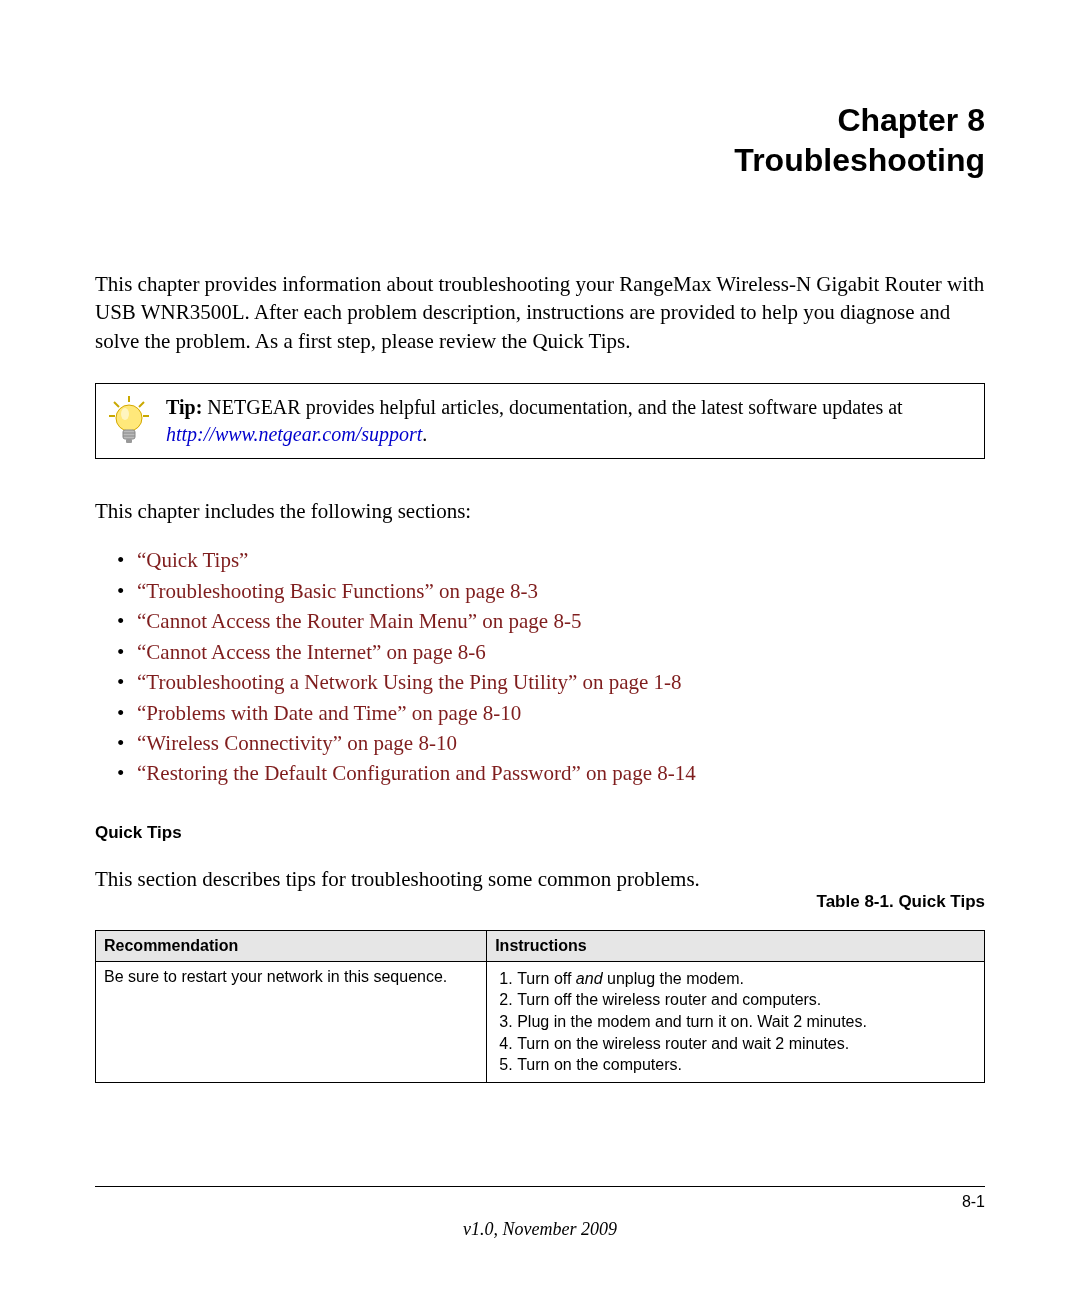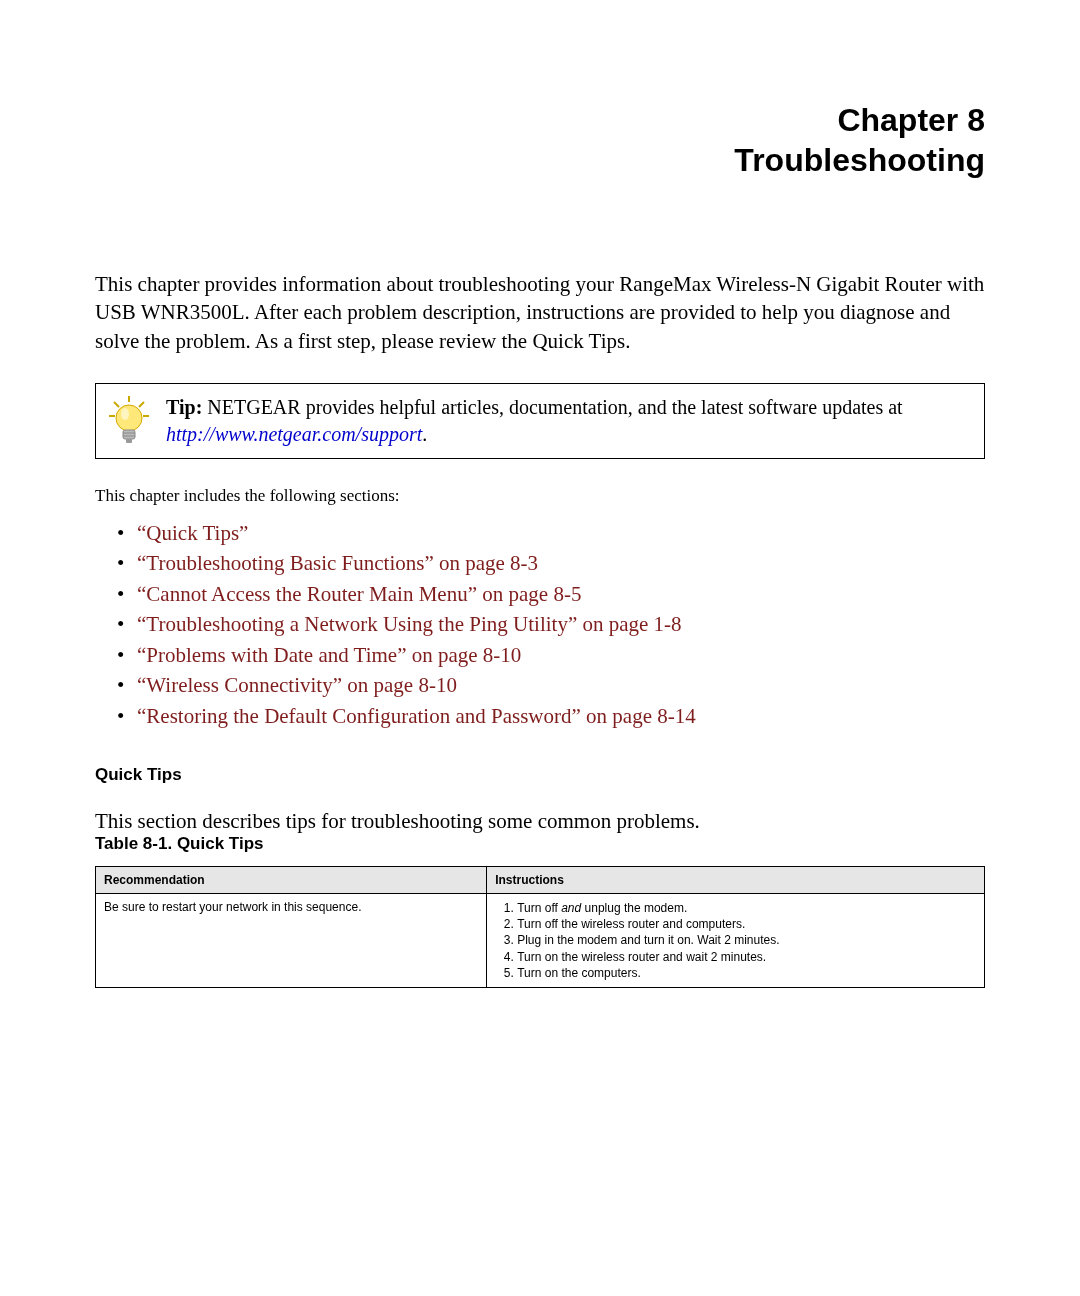--- a/index.html
+++ b/index.html
@@ -29,44 +29,44 @@
   .intro {
     font-size: 21px;
     line-height: 1.35;
     margin-bottom: 28px;
   }
   .tip-box {
     border: 1px solid #000;
     display: flex;
     align-items: flex-start;
     padding: 10px 14px 10px 10px;
-    margin-bottom: 26px;
+    margin-bottom: 38px;
   }
   .tip-icon {
     width: 46px;
     height: 52px;
     margin-right: 14px;
     flex: 0 0 auto;
   }
   .tip-text {
     font-size: 20px;
     line-height: 1.35;
     flex: 1 1 auto;
   }
   .tip-text .tip-label {
     font-weight: bold;
   }
   .tip-text .tip-link {
     font-style: italic;
     color: #0000cc;
   }
   .toc-intro {
-    font-size: 17px;
+    font-size: 21px;
     line-height: 1.35;
-    margin-bottom: 10px;
+    margin-bottom: 20px;
   }
   ul.toc {
     list-style: none;
     margin: 0 0 28px 0;
     padding: 0;
     font-size: 21px;
     line-height: 1.45;
   }
   ul.toc li {
     padding-left: 42px;
@@ -86,27 +86,28 @@
     font-size: 17px;
     margin: 34px 0 24px 0;
   }
   .section-intro {
     font-size: 21px;
   }
   .table-caption {
     font-family: Arial, Helvetica, sans-serif;
     font-weight: bold;
     font-size: 17px;
-    margin-bottom: 12px;
+    margin-bottom: 18px;
+    text-align: right;
   }
   table.quick {
     border-collapse: collapse;
     width: 100%;
     font-family: Arial, Helvetica, sans-serif;
-    font-size: 12px;
+    font-size: 16px;
   }
   table.quick th, table.quick td {
     border: 1px solid #000;
     padding: 6px 8px;
     text-align: left;
     vertical-align: top;
   }
   table.quick th {
     background: #e6e6e6;
     font-weight: bold;
@@ -168,20 +169,21 @@
     <div class="tip-text">
       <span class="tip-label">Tip:</span><span> NETGEAR provides helpful articles, documentation, and the latest software updates at </span><a class="tip-link">http://www.netgear.com/support</a><span>.</span>
     </div>
   </div>
 
   <div class="toc-intro">This chapter includes the following sections:</div>
   <ul class="toc">
     <li><a>“Quick Tips”</a></li>
     <li><a>“Troubleshooting Basic Functions” on page 8-3</a></li>
     <li><a>“Cannot Access the Router Main Menu” on page 8-5</a></li>
+    <li><a>“Cannot Access the Internet” on page 8-6</a></li>
     <li><a>“Troubleshooting a Network Using the Ping Utility” on page 1-8</a></li>
     <li><a>“Problems with Date and Time” on page 8-10</a></li>
     <li><a>“Wireless Connectivity” on page 8-10</a></li>
     <li><a>“Restoring the Default Configuration and Password” on page 8-14</a></li>
   </ul>
 
   <div class="section-heading">Quick Tips</div>
   <div class="section-intro">This section describes tips for troubleshooting some common problems.</div>
 
   <div class="table-caption">Table 8-1.  Quick Tips</div>
@@ -201,14 +203,18 @@
             <li>Turn off the wireless router and computers.</li>
             <li>Plug in the modem and turn it on. Wait 2 minutes.</li>
             <li>Turn on the wireless router and wait 2 minutes.</li>
             <li>Turn on the computers.</li>
           </ol>
         </td>
       </tr>
     </tbody>
   </table>
 
+  <div class="footer">
+    <div class="page-num">8-1</div>
+    <div class="version">v1.0, November 2009</div>
+  </div>
 
 </div>
 
 </body></html>

